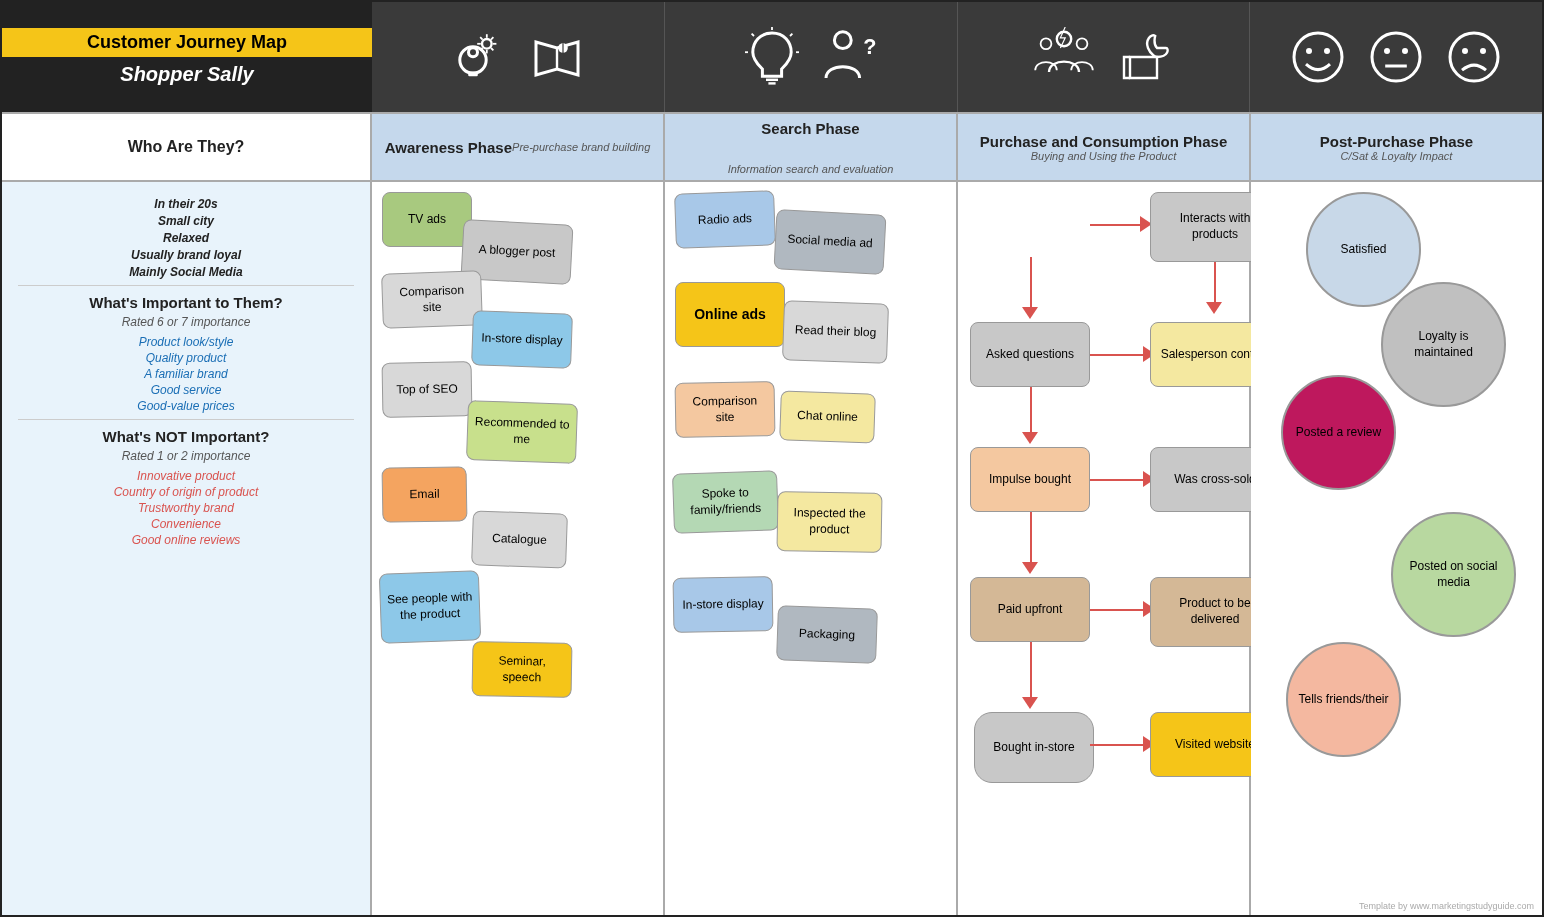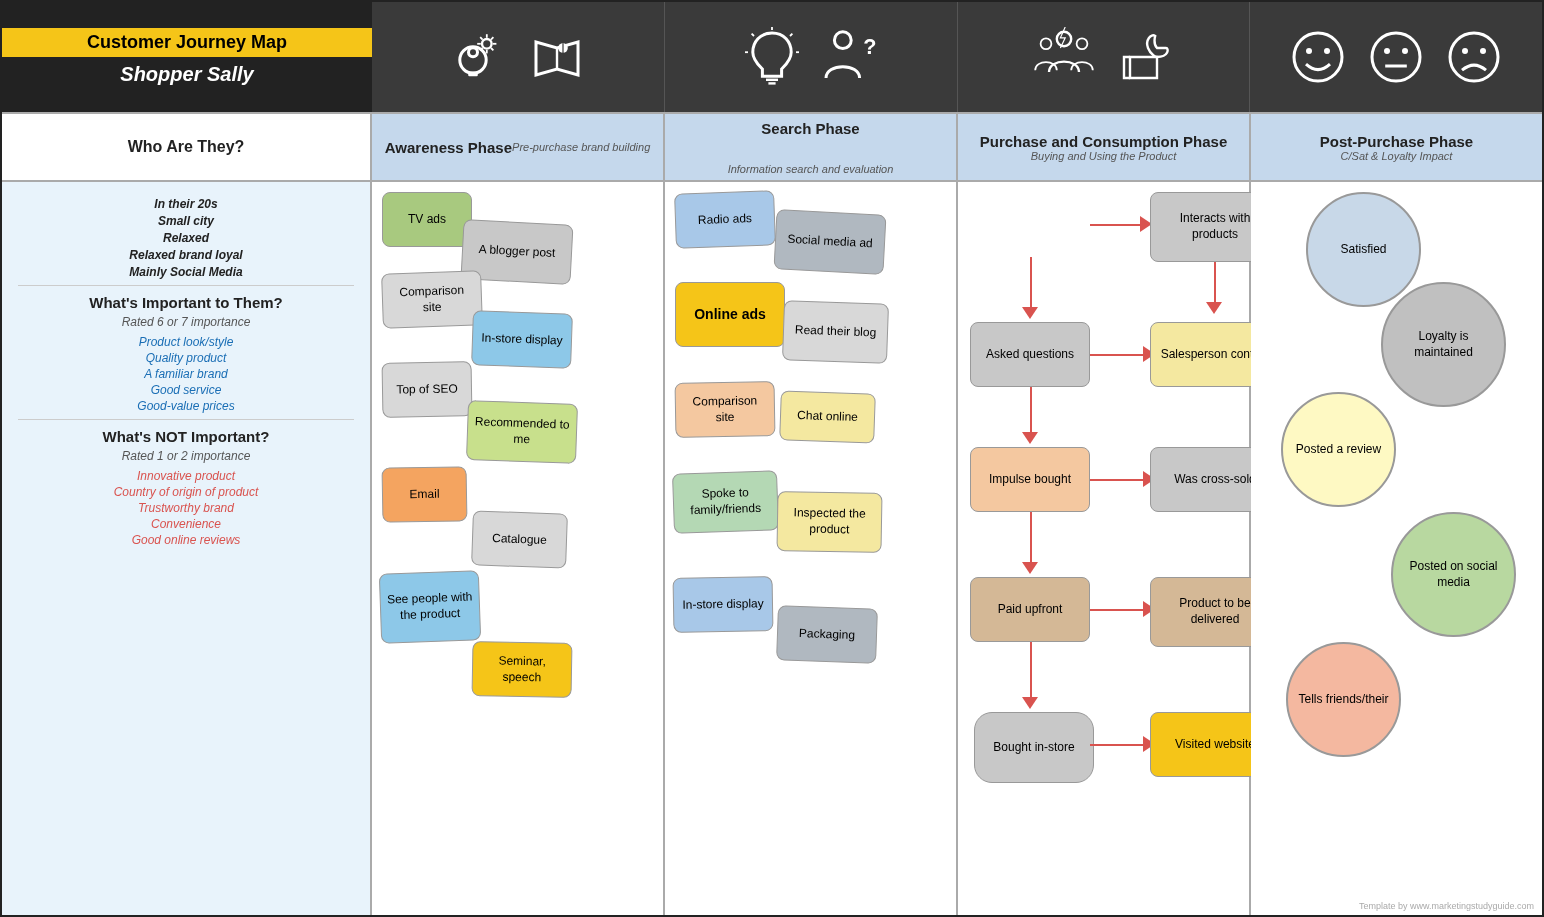--- a/index.html
+++ b/index.html
@@ -248,21 +248,21 @@
     </div>
   </div>
 
   <div class="main-row">
 
     <div class="col0">
 
       <div class="profile-item">In their 20s</div>
       <div class="profile-item">Small city</div>
       <div class="profile-item">Relaxed</div>
-      <div class="profile-item">Relaxed brand loyal</div>
+      <div class="profile-item">Usually brand loyal</div>
       <div class="profile-item">Mainly Social Media</div>
 
       <div class="divider"></div>
       <div class="section-header">What's Important to Them?</div>
       <div class="section-sub">Rated 6 or 7 importance</div>
       <div class="importance-item">Product look/style</div>
       <div class="importance-item">Quality product</div>
       <div class="importance-item">A familiar brand</div>
       <div class="importance-item">Good service</div>
       <div class="importance-item">Good-value prices</div>
@@ -374,21 +374,21 @@
 
       <div class="card c-yellow" style="left:192px;top:530px;width:130px;height:65px;">Visited website</div>
     </div>
 
     <div class="col4">
 
       <div class="circle" style="left:55px;top:10px;width:115px;height:115px;background:#c8d8e8;">Satisfied</div>
 
       <div class="circle" style="left:130px;top:100px;width:125px;height:125px;background:#c0c0c0;">Loyalty is maintained</div>
 
-      <div class="circle" style="left:30px;top:210px;width:115px;height:115px;background:#fef9c3;">Posted a review</div>
+      <div class="circle" style="left:30px;top:193px;width:115px;height:115px;background:#be185d;">Posted a review</div>
 
       <div class="circle" style="left:140px;top:330px;width:125px;height:125px;background:#b8d8a0;">Posted on social media</div>
 
       <div class="circle" style="left:35px;top:460px;width:115px;height:115px;background:#f4b8a0;">Tells friends/their</div>
 
       <div class="watermark">Template by www.marketingstudyguide.com</div>
     </div>
   </div>
 </div>
 

